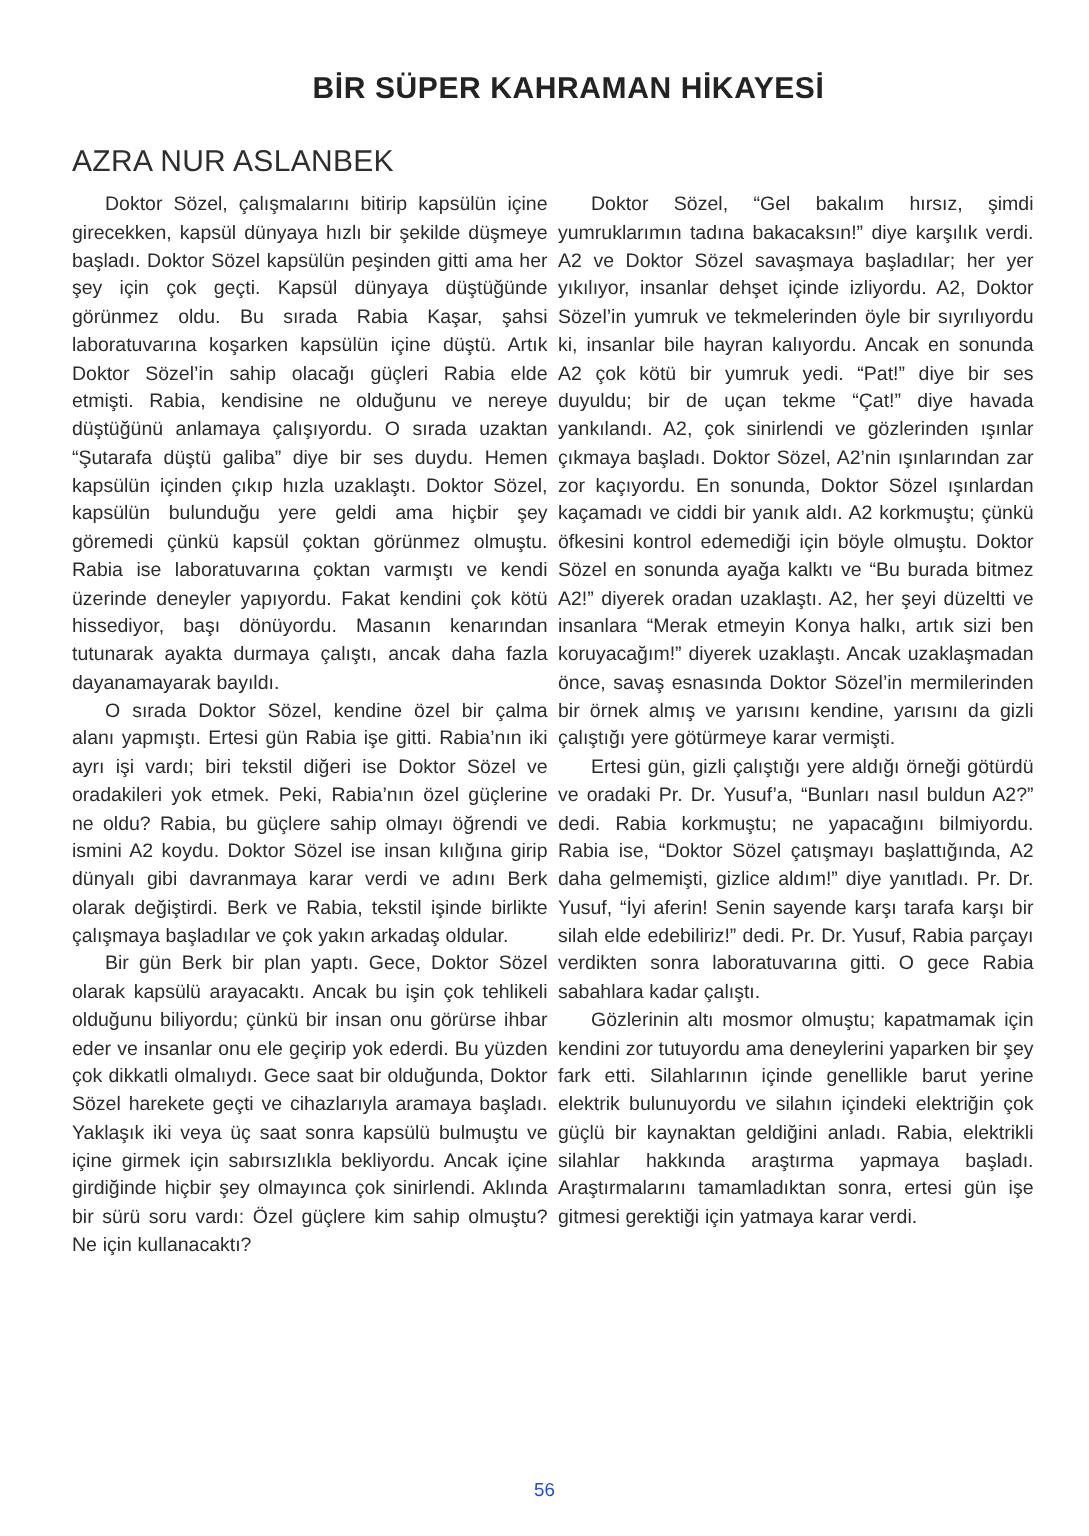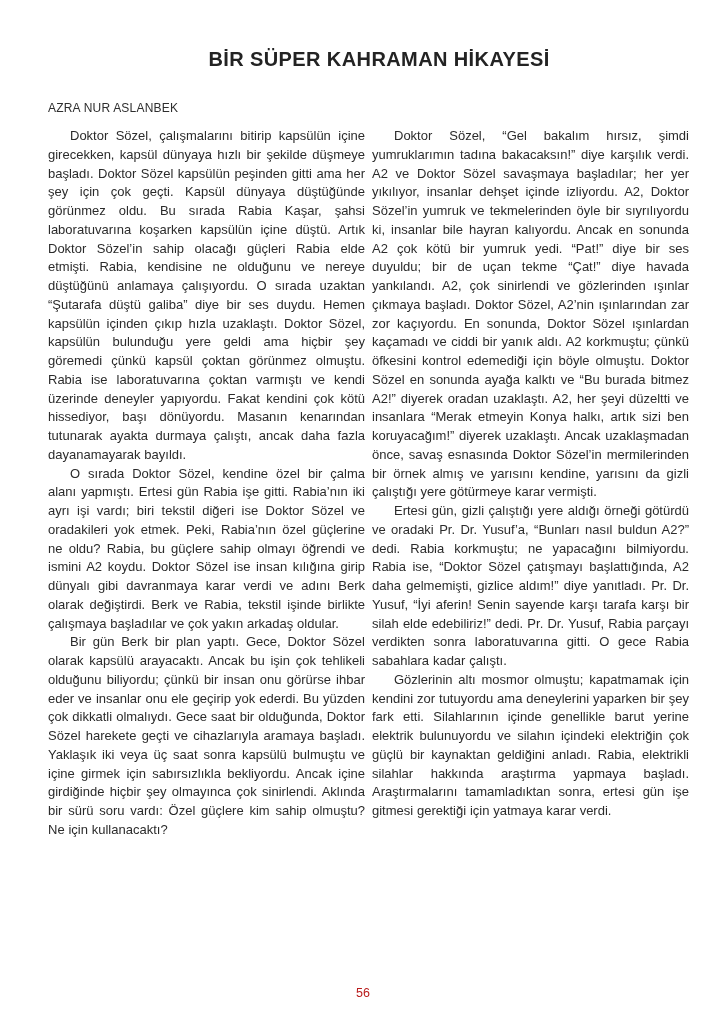--- a/index.html
+++ b/index.html
@@ -25,21 +25,21 @@
     font-size: 20px;
     line-height: 24px;
     font-weight: bold;
     letter-spacing: 0.4px;
     color: #232323;
     padding-left: 32px;
   }
   .author-name {
     margin: 0;
     padding: 27px 48px 0 48px;
-    font-size: 12px;
+    font-size: 20px;
     line-height: 20px;
     font-weight: normal;
     letter-spacing: 0.2px;
     color: #2e2e2e;
   }
   .columns {
     display: flex;
     gap: 7px;
     padding: 9px 38px 0 48px;
   }
@@ -62,21 +62,21 @@
   .col p.runs-over {
     text-align-last: justify;
   }
   .page-number {
     position: absolute;
     bottom: 24px;
     left: 0;
     width: 100%;
     text-align: center;
     font-size: 12.5px;
-    color: #b91c1c;
+    color: #1d4ed8;
   }
 </style>
 </head>
 <body>
 
 <div class="page">
 
   <h1 class="page-title">BİR SÜPER KAHRAMAN HİKAYESİ</h1>
 
   <h2 class="author-name">AZRA NUR ASLANBEK</h2>

